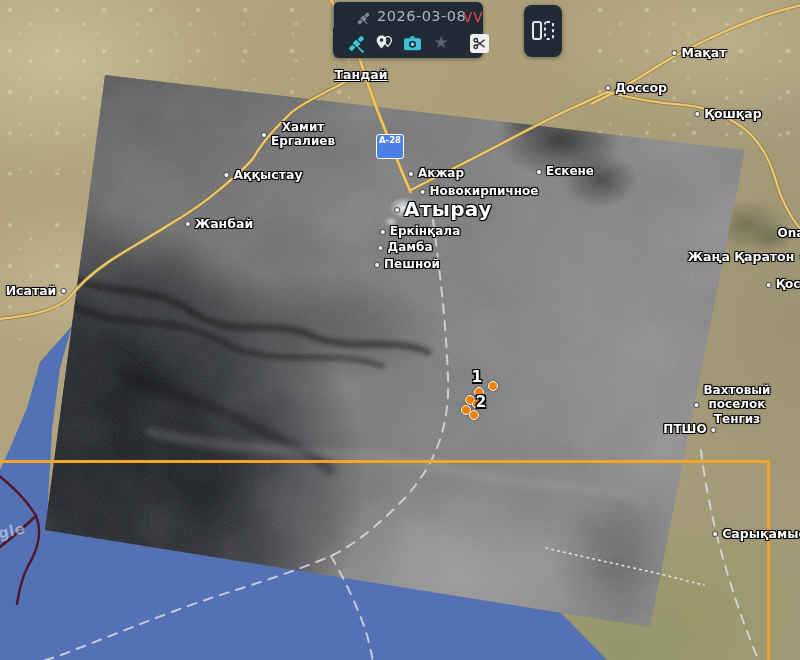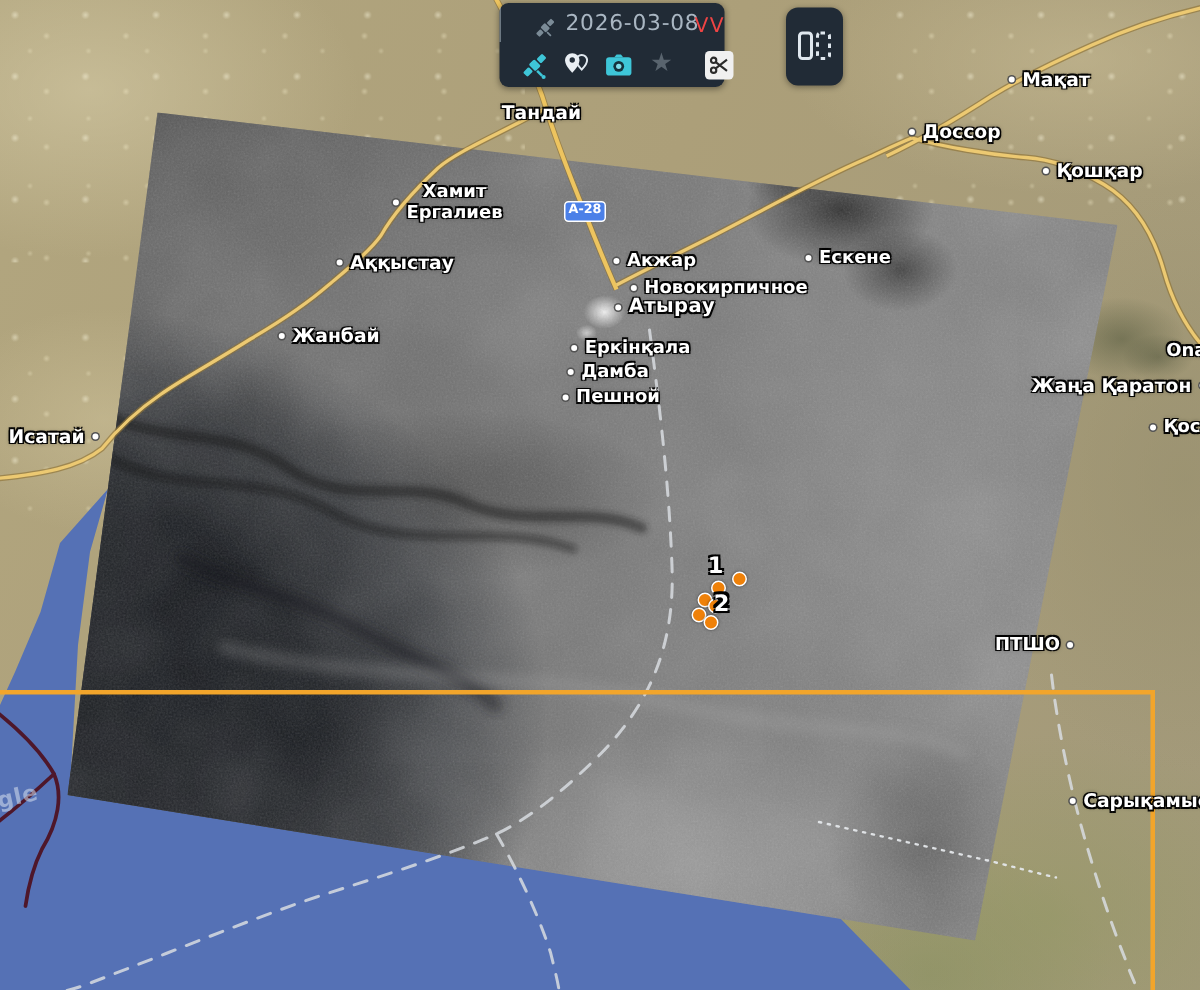--- a/index.html
+++ b/index.html
@@ -53,38 +53,38 @@
       radial-gradient(200px 260px at 640px 360px, rgba(175,175,175,.22), transparent 70%),
       radial-gradient(90px 110px at 615px 560px, rgba(45,45,45,.45), transparent 70%),
       linear-gradient(169deg, rgba(25,25,25,.5), rgba(25,25,25,0) 22%),
       linear-gradient(100deg,#585858 0%,#6a6a6a 30%,#7d7d7d 62%,#868686 100%);}
   .sar svg{position:absolute;inset:0;}
 
   
   .roads,.dashes{position:absolute;inset:0;z-index:4;pointer-events:none;}
   .dashes{z-index:5;}
 
-  .shield{position:absolute;left:376px;top:134px;width:28px;height:14px;z-index:6;
+  .shield{position:absolute;left:376px;top:134px;width:28px;height:25px;z-index:6;
     background:var(--shield,#4b80e8);border:1.5px solid #fff;border-radius:3px;
     color:#fff;font-size:8.5px;font-weight:bold;line-height:11px;text-align:center;}
 
   
   .aoi-h{position:absolute;left:0;top:460px;width:770px;height:3px;background:var(--aoi,#f2a52b);z-index:6;}
   .aoi-v{position:absolute;left:767px;top:460px;width:3px;height:200px;background:var(--aoi,#f2a52b);z-index:6;}
 
   
   .labels{position:absolute;inset:0;z-index:7;pointer-events:none;}
   .plabel{position:absolute;transform:translateX(-50%);color:#fff;font-weight:bold;
     text-align:center;line-height:1.2;white-space:nowrap;
     text-shadow:-1px -1px 0 rgba(0,0,0,.95),1px -1px 0 rgba(0,0,0,.95),
       -1px 1px 0 rgba(0,0,0,.95),1px 1px 0 rgba(0,0,0,.95),0 0 3px rgba(0,0,0,.6);}
   .plabel span{display:block;}
   .village{font-size:12px;}
   .town{font-size:12.5px;}
-  .city{font-size:13px;letter-spacing:.3px;}
+  .city{font-size:20px;letter-spacing:.3px;}
   .dot-left::before,.dot-right::after{content:"";position:absolute;top:50%;margin-top:-2.5px;
     width:4px;height:4px;border-radius:50%;background:#fff;border:1px solid rgba(40,40,40,.8);}
   .dot-left::before{left:-10px;}
   .dot-right::after{right:-10px;}
 
   
   .markers{position:absolute;inset:0;z-index:8;}
   .odot{position:absolute;width:10px;height:10px;border-radius:50%;
     background:var(--marker,#ef8109);border:1.5px solid #fff;
     box-shadow:0 0 2px rgba(0,0,0,.55);transform:translate(-50%,-50%);}
@@ -192,21 +192,21 @@
     </g>
     <path d="M546,548 C585,557 625,566 660,574 C676,578 691,582 704,585" fill="none" stroke="#e4e7ea" stroke-width="1.6" stroke-dasharray="1.5 4.5" stroke-linecap="round" opacity=".95"></path>
   </svg>
 
   <div class="shield">А-28</div>
 
   <div class="aoi-h"></div>
   <div class="aoi-v"></div>
 
   <div class="labels">
-      <div class="plabel town" style="left: 361px; top: 67px;">
+      <div class="plabel town" style="left: 361px; top: 67px; text-decoration: underline;">
         <span>Тандай</span>
       </div>
       <div class="plabel village dot-left" style="left: 303px; top: 120px;">
         <span>Хамит</span>
         <span>Ергалиев</span>
       </div>
       <div class="plabel town dot-left" style="left: 268px; top: 167px;">
         <span>Аққыстау</span>
       </div>
       <div class="plabel town dot-left" style="left: 224px; top: 216px;">
@@ -246,20 +246,25 @@
         <span>Қошқар</span>
       </div>
       <div class="plabel village dot-right" style="left: 766px; top: 226px; margin-left: 36px;">
         <span>Onanyr</span>
       </div>
       <div class="plabel town dot-right" style="left: 741px; top: 249px;">
         <span>Жаңа Қаратон</span>
       </div>
       <div class="plabel village dot-left" style="left: 788px; top: 277px;">
         <span>Қос</span>
+      </div>
+      <div class="plabel village dot-left" style="left: 737px; top: 383px;">
+        <span>Вахтовый</span>
+        <span>поселок</span>
+        <span>Тенгиз</span>
       </div>
       <div class="plabel village dot-right" style="left: 685px; top: 422px;">
         <span>ПТШО</span>
       </div>
       <div class="plabel town dot-left" style="left: 764px; top: 526px;">
         <span>Сарықамыс</span>
       </div>
     </div>
 
   <div class="markers">

